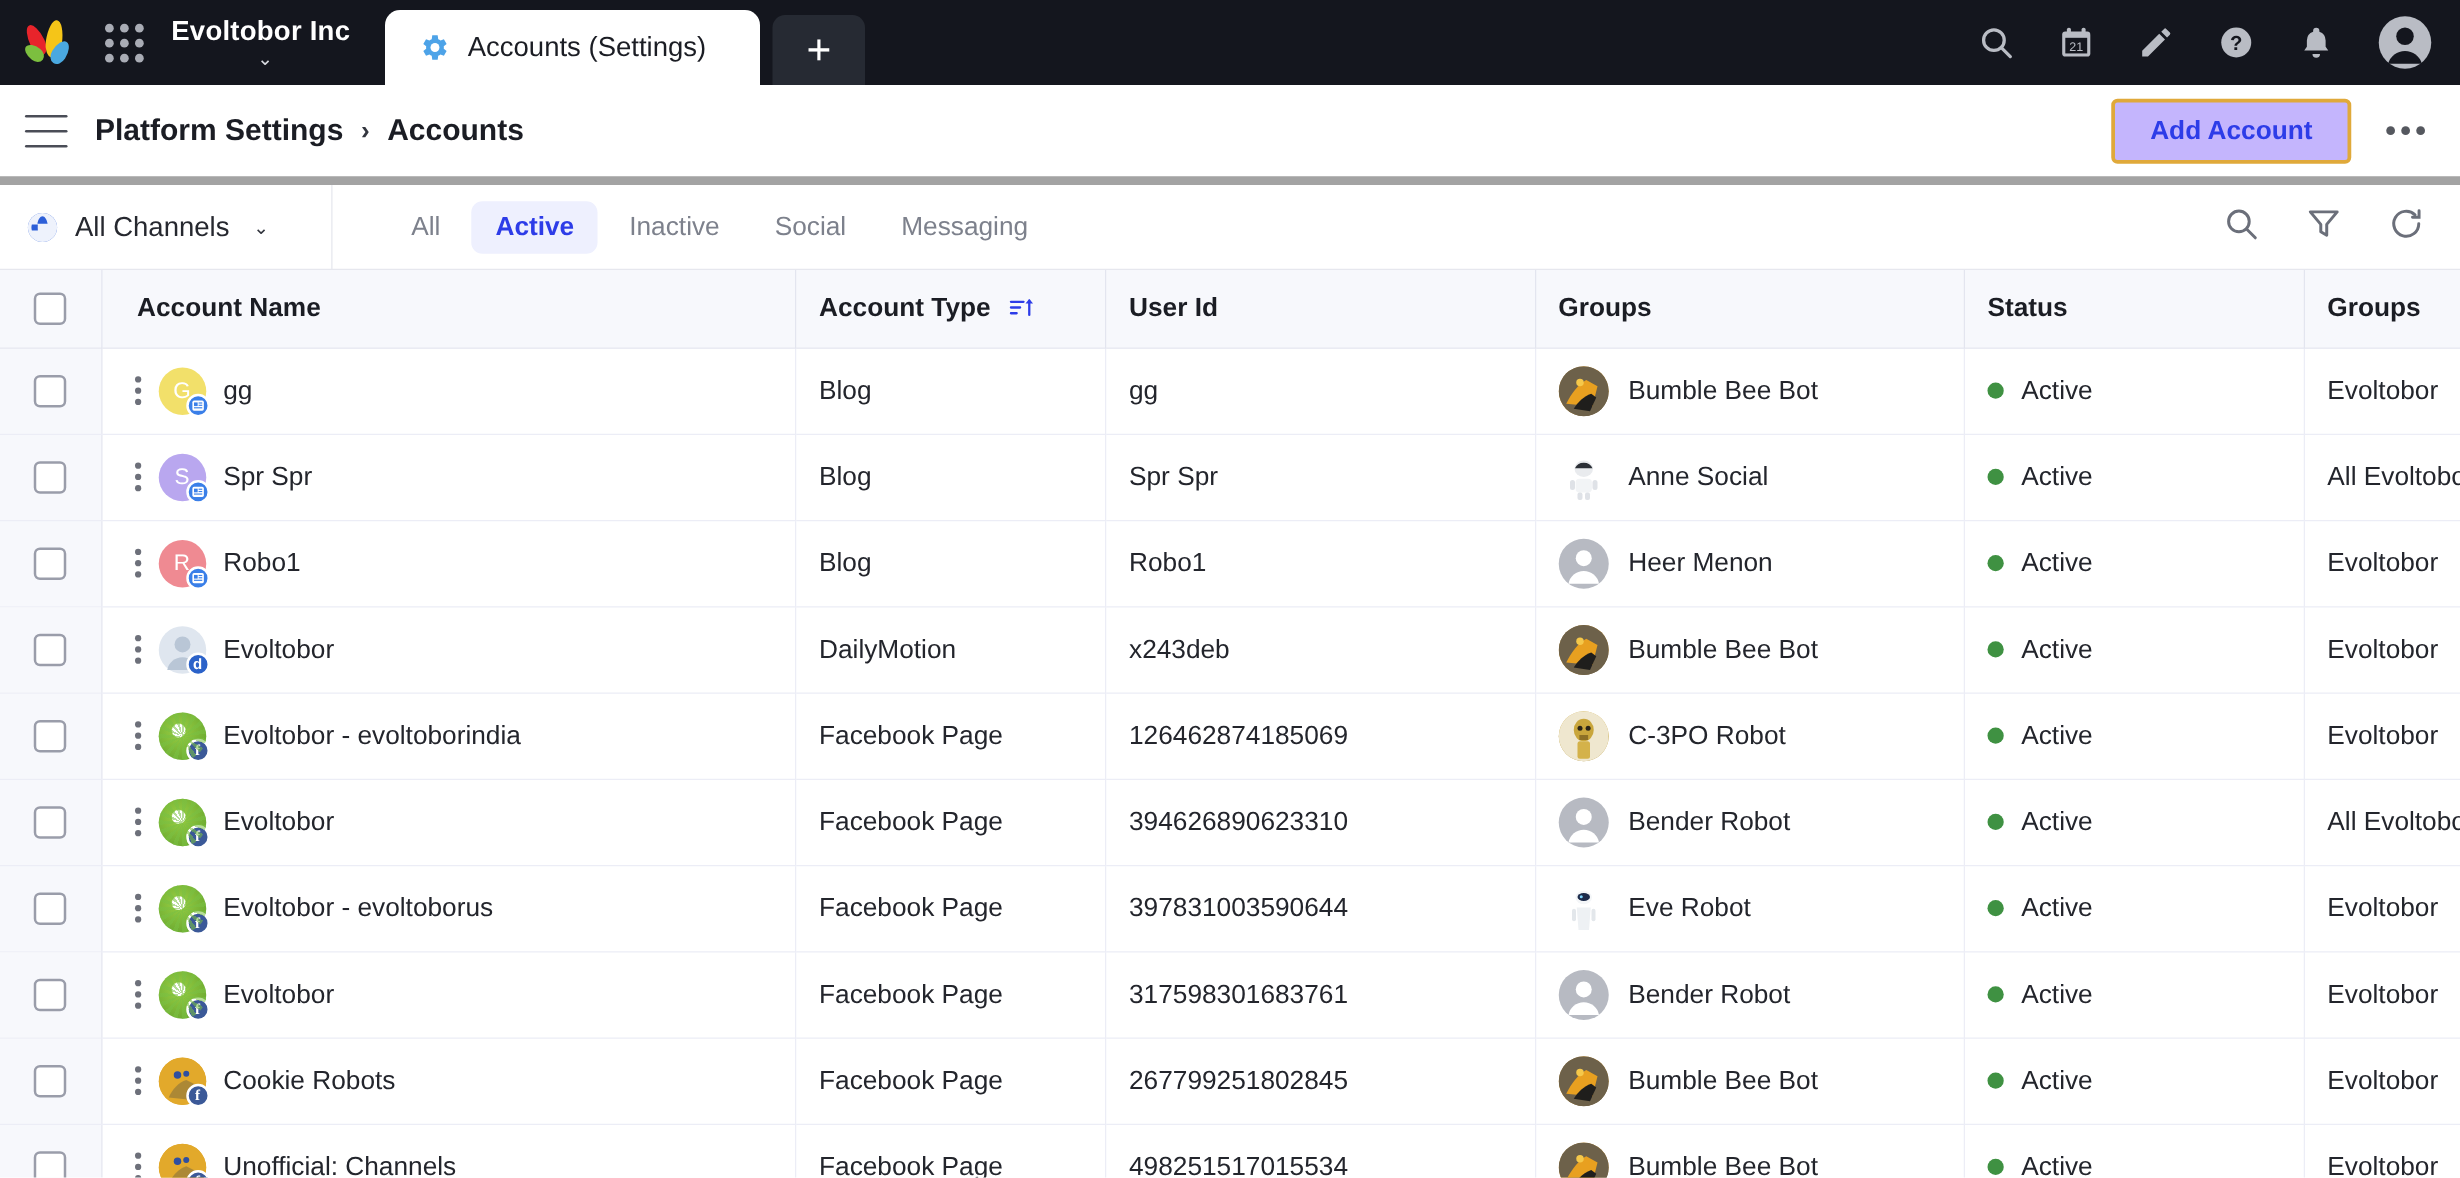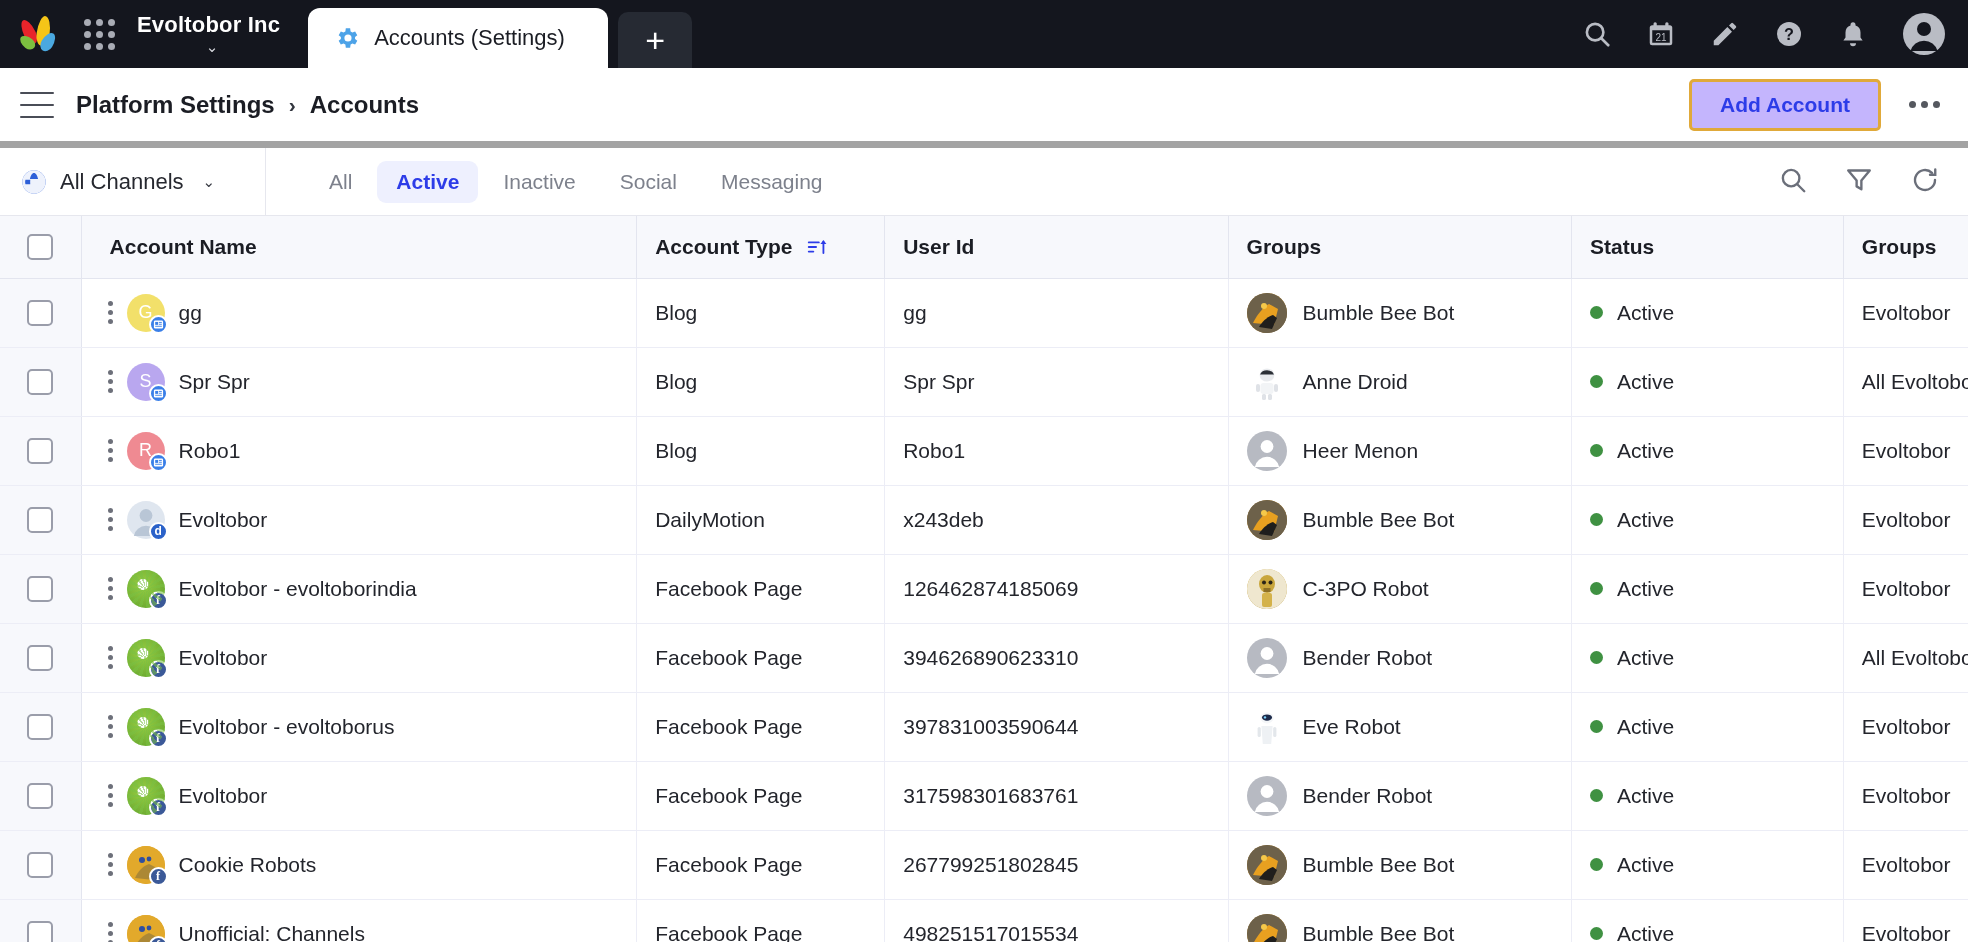--- a/index.html
+++ b/index.html
@@ -373,21 +373,21 @@
       <svg class="person-svg" width="40" height="40" viewBox="0 0 40 40">
                   <ellipse cx="20" cy="13" rx="7.4" ry="6.6" fill="#e9ebee"></ellipse>
       <path d="M13 12.6a7.4 6.6 0 0114 0z" fill="#2b2f36"></path>
                   <rect x="13.5" y="21" width="13" height="11" rx="3" fill="#f2f4f6"></rect>
       <rect x="9" y="22" width="4" height="8" rx="2" fill="#dfe2e7"></rect>
                   <rect x="27" y="22" width="4" height="8" rx="2" fill="#dfe2e7"></rect>
       <rect x="15" y="32" width="4" height="6" rx="1.6" fill="#dfe2e7"></rect>
                   <rect x="21" y="32" width="4" height="6" rx="1.6" fill="#dfe2e7"></rect>
                 </svg>
               </span>
-              <span>Anne Droid</span>
+              <span>Anne Social</span>
             </div>
   </td>
   <td>
     <div class="statcell">
               <span class="dot"></span>
               <span>Active</span>
             </div>
   </td>
   <td>All Evoltobor</td>
 </tr>

